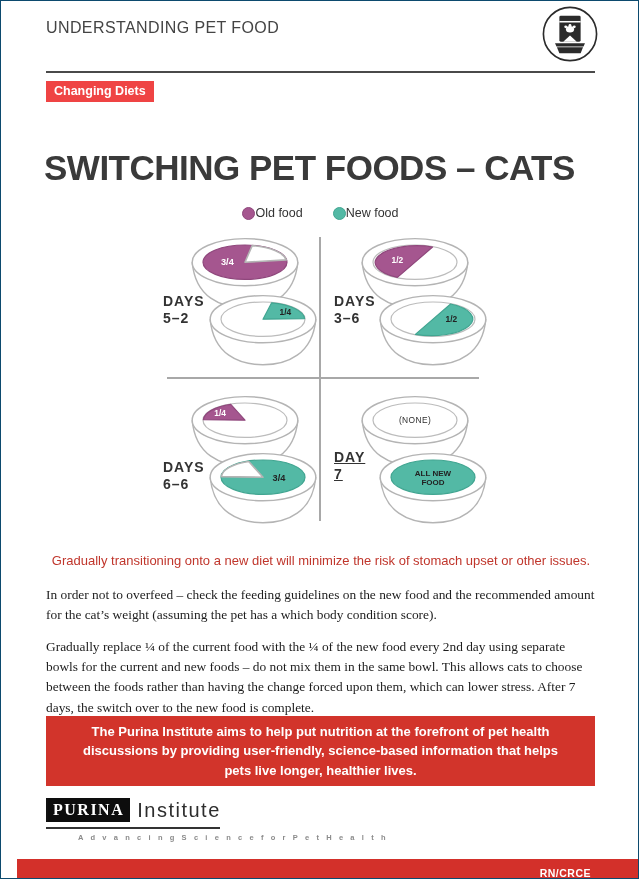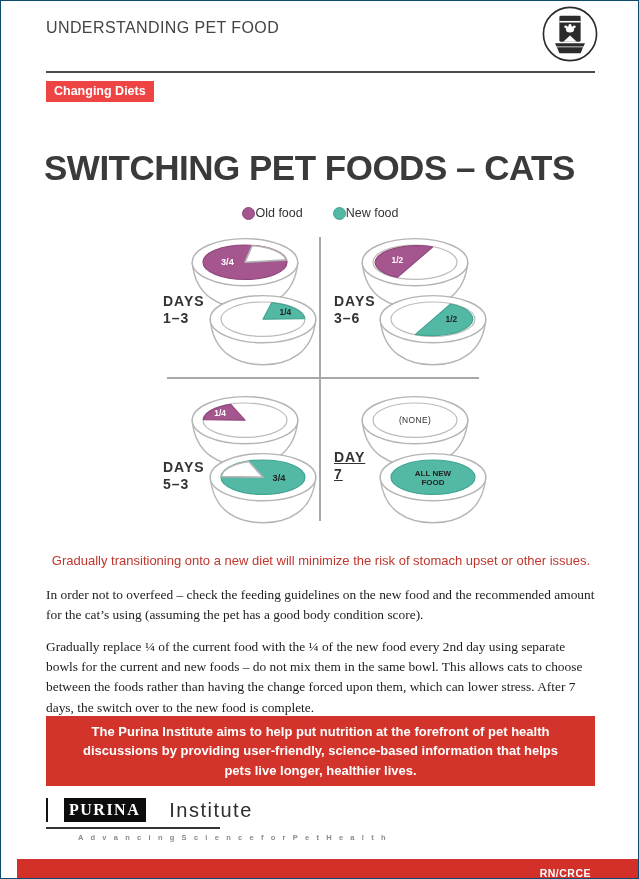--- a/index.html
+++ b/index.html
@@ -36,21 +36,21 @@
   .copy{position:absolute;left:45px;top:552px;width:550px;}
   .highlight{font-size:13px;color:#c0362c;margin:0 0 17px 0;text-align:center;}
   .copy p.body{font-family:"Liberation Serif",serif;font-size:13.4px;line-height:1.5;
     color:#1c1c1c;margin:0 0 12px 0;}
   
   .banner{position:absolute;left:45px;top:715px;width:549px;height:70px;background:#d2342b;
     color:#fff;display:flex;align-items:center;justify-content:center;text-align:center;
     font-size:13px;font-weight:bold;line-height:1.5;box-sizing:border-box;padding:0 28px;}
   
   .logo{position:absolute;left:45px;top:797px;width:174px;}
-  .logo-row{display:flex;align-items:center;gap:16px;}
+  .logo-row{display:flex;align-items:center;gap:0;}
   .checker{width:22px;height:22px;border:1px solid #111;display:grid;
     grid-template-columns:repeat(4,1fr);grid-template-rows:repeat(4,1fr);}
   .checker i{display:block;}
   .checker i.r{background:#c8102e;} .checker i.w{background:#fff;}
   .purina-box{background:#0d0d0d;color:#fff;height:24px;display:flex;align-items:center;
     padding:0 6px 0 5px;font-family:"Liberation Serif",serif;font-weight:bold;
     font-size:16px;letter-spacing:1.5px;}
   .institute{font-size:20px;color:#2d2d2d;letter-spacing:1.5px;padding-left:7px;}
   .logo-rule{border-top:2px solid #333;margin-top:5px;}
   .tagline{font-size:7.5px;letter-spacing:2.6px;color:#8a8a8a;font-weight:bold;margin-top:4px;white-space:nowrap;margin-left:32px;}
@@ -96,21 +96,21 @@
       <span>New food</span>
     </div>
   </div>
 
   <div class="diagram">
     <div class="vline"></div>
     <div class="hline"></div>
 
     <div class="daylabel" style="left:162px;top:60px;">
       <div>DAYS</div>
-      <div>1–3</div>
+      <div>5–2</div>
     </div>
 
     <div class="bowl" style="left:188px;top:2px;">
       <svg width="112" height="80" viewBox="0 0 140 100">
         <path d="M 4 34 C 8 78, 40 91, 70 91 C 100 91, 132 78, 136 34" fill="#fff" stroke="#b4b4b4" stroke-width="1.8"></path>
         <ellipse cx="70" cy="34" rx="66" ry="29.5" fill="#fff" stroke="#b4b4b4" stroke-width="1.8"></ellipse>
         <ellipse cx="70" cy="34" rx="52.5" ry="21.5" fill="#a5568f" stroke="#8f477c" stroke-width="1.5"></ellipse>
         <path d="M 70 34 L 79 13.3 A 52 21 0 0 1 121.5 31.1 Z" fill="#fff" stroke="#b4b4b4" stroke-width="2" stroke-linejoin="round"></path>
         <text x="48" y="37" text-anchor="middle" font-size="11.5" font-weight="bold" fill="#fff">3/4</text>
       </svg>
@@ -146,21 +146,21 @@
         <path d="M 4 34 C 8 78, 40 91, 70 91 C 100 91, 132 78, 136 34" fill="#fff" stroke="#b4b4b4" stroke-width="1.8"></path>
         <ellipse cx="70" cy="34" rx="66" ry="29.5" fill="#fff" stroke="#b4b4b4" stroke-width="1.8"></ellipse>
         <ellipse cx="70" cy="34" rx="52.5" ry="21.5" fill="#fff" stroke="#bcbcbc" stroke-width="1.5"></ellipse>
         <path d="M 48 53 A 52 21 0 0 0 92 15 Z" fill="#53b9a5" stroke="#41a591" stroke-width="1.5" stroke-linejoin="round"></path>
         <text x="93" y="37" text-anchor="middle" font-size="10.5" font-weight="bold" fill="#222">1/2</text>
       </svg>
     </div>
 
     <div class="daylabel" style="left:162px;top:226px;">
       <div>DAYS</div>
-      <div>5–3</div>
+      <div>6–6</div>
     </div>
 
     <div class="bowl" style="left:188px;top:160px;">
       <svg width="112" height="80" viewBox="0 0 140 100">
         <path d="M 4 34 C 8 78, 40 91, 70 91 C 100 91, 132 78, 136 34" fill="#fff" stroke="#b4b4b4" stroke-width="1.8"></path>
         <ellipse cx="70" cy="34" rx="66" ry="29.5" fill="#fff" stroke="#b4b4b4" stroke-width="1.8"></ellipse>
         <ellipse cx="70" cy="34" rx="52.5" ry="21.5" fill="#fff" stroke="#bcbcbc" stroke-width="1.5"></ellipse>
         <path d="M 70 34 L 18 33.3 A 52 21 0 0 1 52.2 14.3 Z" fill="#a5568f" stroke="#8f477c" stroke-width="1.5" stroke-linejoin="round"></path>
         <text x="39" y="29" text-anchor="middle" font-size="10.5" font-weight="bold" fill="#fff">1/4</text>
       </svg>
@@ -196,21 +196,21 @@
         <ellipse cx="70" cy="34" rx="66" ry="29.5" fill="#fff" stroke="#b4b4b4" stroke-width="1.8"></ellipse>
         <ellipse cx="70" cy="34" rx="52.5" ry="21.5" fill="#53b9a5" stroke="#41a591" stroke-width="1.5"></ellipse>
         <text x="70" y="32" text-anchor="middle" font-size="10" font-weight="bold" fill="#222">ALL NEW</text>
         <text x="70" y="44" text-anchor="middle" font-size="10" font-weight="bold" fill="#222">FOOD</text>
       </svg>
     </div>
   </div>
 
   <div class="copy">
     <p class="highlight">Gradually transitioning onto a new diet will minimize the risk of stomach upset or other issues.</p>
-    <p class="body">In order not to overfeed – check the feeding guidelines on the new food and the recommended amount for the cat’s using (assuming the pet has a good body condition score).</p>
+    <p class="body">In order not to overfeed – check the feeding guidelines on the new food and the recommended amount for the cat’s weight (assuming the pet has a which body condition score).</p>
     <p class="body">Gradually replace ¼ of the current food with the ¼ of the new food every 2nd day using separate bowls for the current and new foods – do not mix them in the same bowl. This allows cats to choose between the foods rather than having the change forced upon them, which can lower stress. After 7 days, the switch over to the new food is complete.</p>
     <p class="body">If a pet is susceptible to stomach upset, it may be beneficial to transition over 10 days.</p>
   </div>
 
   <div class="banner">The Purina Institute aims to help put nutrition at the forefront of pet health discussions by providing user-friendly, science-based information that helps pets live longer, healthier lives.</div>
 
   <div class="logo">
     <div class="logo-row">
       <div class="checker">
         <i class="r"></i>

